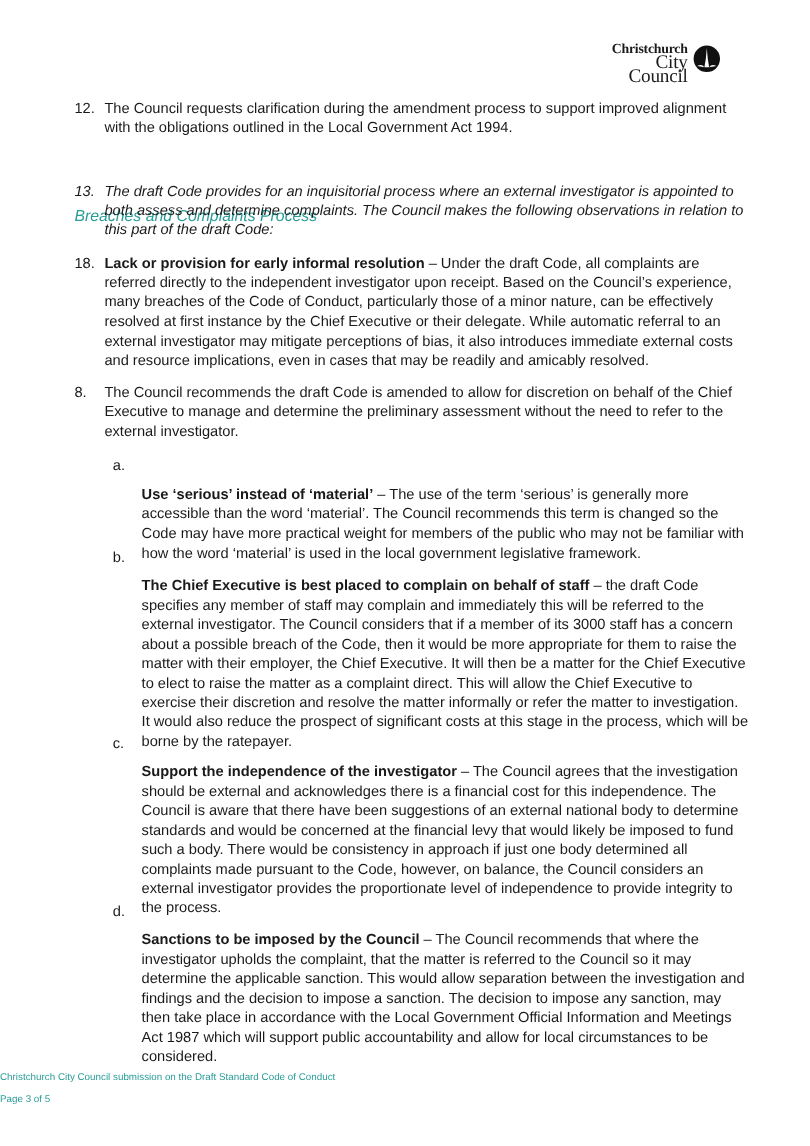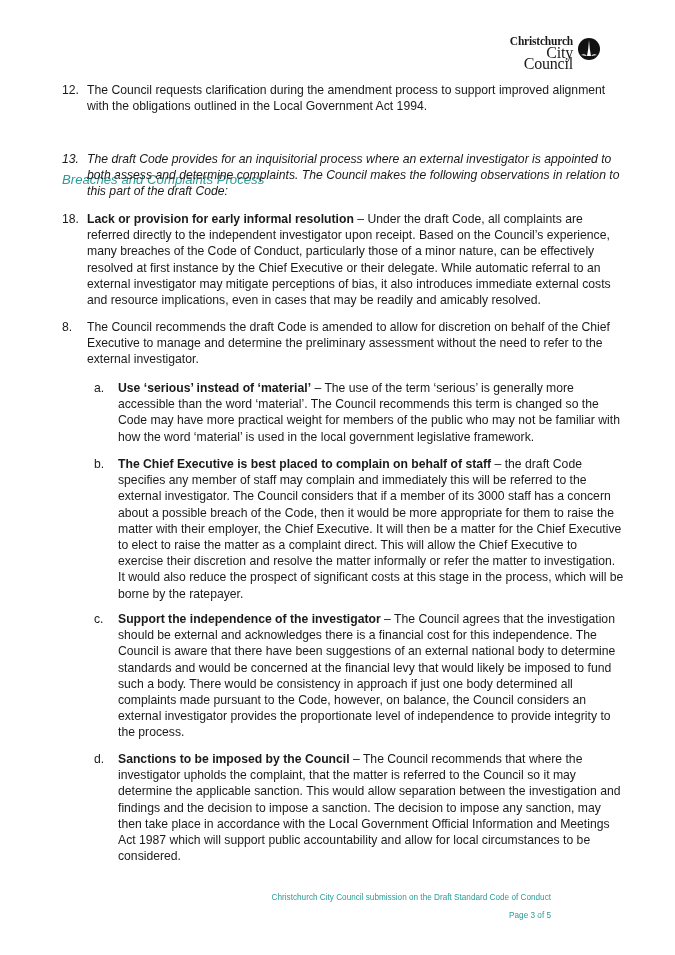--- a/index.html
+++ b/index.html
@@ -12,24 +12,24 @@
   .logo-line2 { font-size: 16px; display: block; letter-spacing: -0.2px; }
   .logo-mark { position: absolute; right: 4px; top: 1px; width: 24px; height: 24px; }
 
   .content { position: absolute; left: 62px; width: 560px; font-size: 12.2px; line-height: 16.2px; }
   .para { position: absolute; left: 0; width: 560px; }
   .num { position: absolute; left: 0; top: 0; }
   .ptext { margin-left: 25px; }
   .heading { position: absolute; left: 0; color: #2a9d98; font-style: italic; font-size: 13.2px; }
   .sub { position: absolute; left: 32px; width: 530px; }
   .sub .num { left: 0; }
-  .sub .ptext { margin-left: 24px; }
+  .sub .ptext { margin-left: 24px; margin-top: 24px; }
   b { font-weight: bold; }
 
-  .footer { position: absolute; left: 0; width: 551px; text-align: right; color: #2a9d98; font-size: 8.2px; }
+  .footer { position: absolute; left: 0; width: 551px; text-align: left; color: #2a9d98; font-size: 8.2px; }
 </style>
 </head>
 <body>
 
 <div class="logo">
   <div class="logo-text">
     <span class="logo-line1">Christchurch</span>
     <span class="logo-line2">City Council</span>
   </div>
   <svg class="logo-mark" viewBox="0 0 24 24">

